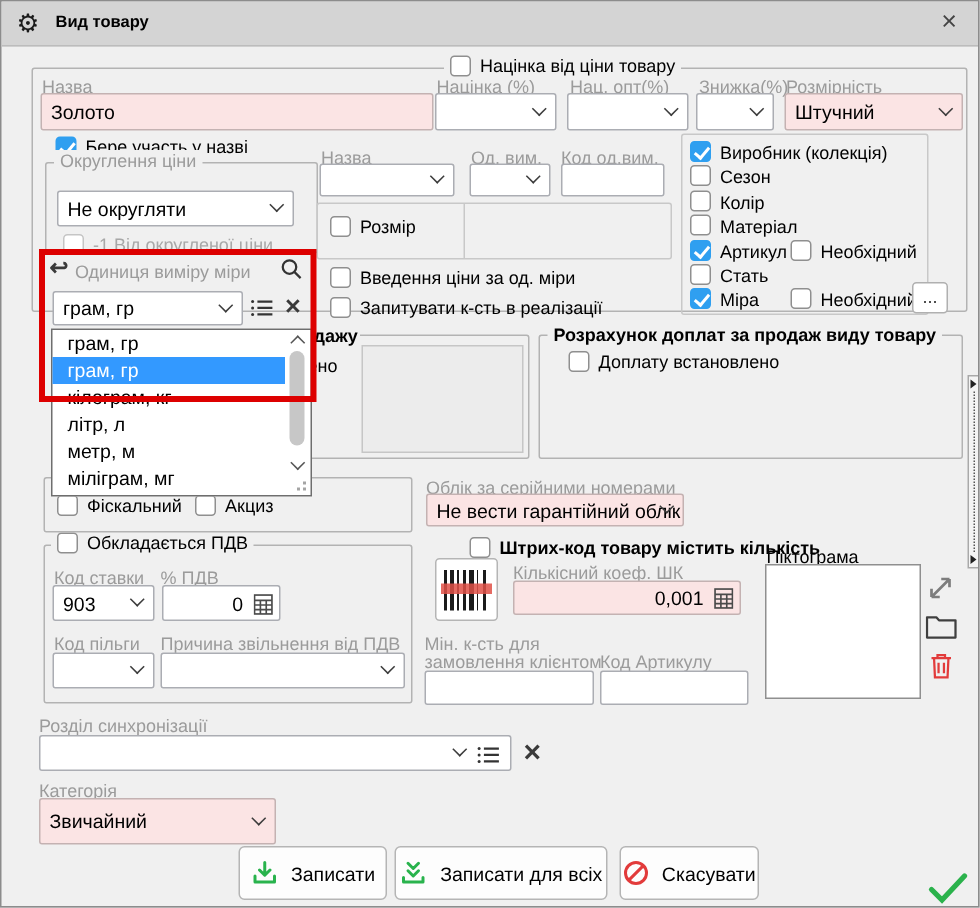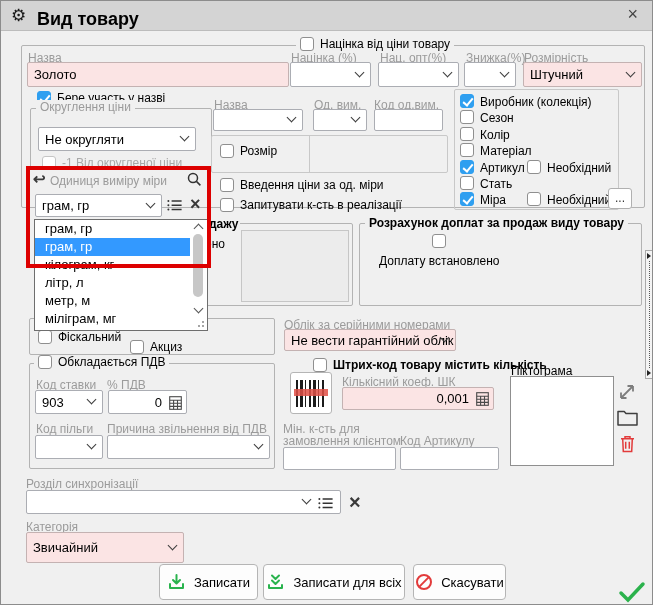--- a/index.html
+++ b/index.html
@@ -4,21 +4,21 @@
 <style>
   :root{
     --accent:#2f9ff0; --sel:#3399ff; --red:#dd0000; --pink:#fbe4e4;
     --green:#2bb24c; --danger:#e23b3b; --bg:#f0f0f0; --bd:#b3b3b3;
   }
   *{margin:0;padding:0;box-sizing:border-box;font-family:"Liberation Sans",sans-serif;}
   body{background:#888;display:flex;justify-content:center;align-items:flex-start;}
   .win{position:relative;width:653px;height:605px;background:var(--bg);border:1px solid #8c8c8c;overflow:hidden;}
   .titlebar{position:absolute;left:0;top:0;width:100%;height:30px;background:#d4d4d4;border-bottom:1px solid #bcbcbc;}
   .titlebar .gear{position:absolute;left:10px;top:4px;font-size:17px;color:#1a1a1a;}
-  .titlebar .ttl{position:absolute;left:36px;top:8px;font-size:18px;font-weight:bold;color:#000;}
+  .titlebar .ttl{position:absolute;left:36px;top:8px;font-size:11px;font-weight:bold;color:#000;}
   .titlebar .close{position:absolute;right:14px;top:3px;font-size:18px;color:#444;cursor:pointer;}
   .lbl{position:absolute;font-size:12px;color:#9b9b9b;white-space:nowrap;}
   .lbl.blk{color:#000;}
   .lbl.b{font-weight:bold;color:#000;}
   .fs{position:absolute;border:1px solid var(--bd);border-radius:2px;}
   .legend{position:absolute;top:-9px;background:var(--bg);padding:0 4px;font-size:12px;display:flex;align-items:center;gap:6px;white-space:nowrap;}
   .combo,.field{position:absolute;background:#fff;border:1px solid #abadb3;border-radius:2px;font-size:13px;color:#000;display:flex;align-items:center;padding:0 20px 0 6px;white-space:nowrap;}
   .field{padding:0 6px;}
   .pink{background:var(--pink);border-color:#c4b2b2;}
   .chev{position:absolute;right:7px;top:50%;width:7px;height:7px;margin-top:-6px;border-right:1.7px solid #3c3c3c;border-bottom:1.7px solid #3c3c3c;transform:rotate(45deg);}
@@ -136,21 +136,21 @@
   <div class="fs" style="left:62px;top:222px;width:290px;height:83px;z-index:1;"></div>
   <div class="panel" style="left:240px;top:229px;width:108px;height:72px;z-index:2;"></div>
   <span class="lbl b" style="left:206px;top:216px;background:#f0f0f0;padding:0 2px;z-index:3;">дажу</span>
   <span class="lbl blk" style="left:204px;top:236px;z-index:3;">ено</span>
 
   <div class="fs" style="left:28px;top:317px;width:246px;height:37px;z-index:1;"></div>
   <div class="cb" style="left:37px;top:329px;z-index:2;">
     <span class="cbx"></span>
       <span>Фіскальний</span>
   </div>
-  <div class="cb" style="left:129px;top:339px;z-index:2;text-align:right;">
+  <div class="cb" style="left:129px;top:329px;z-index:2;text-align:right;">
     <span class="cbx"></span>
       <span>Акциз</span>
   </div>
 
   <div class="popup">
     <div class="sbar">
       <span class="sarr up"></span>
       <span class="sthumb"></span>
       <span class="sarr dn"></span>
     </div>
@@ -227,21 +227,21 @@
         <span class="cbx on"></span>
         <span class="al">Міра</span>
         <span class="cbx req-cbx"></span>
         <span class="rl">Необхідний</span>
         <span class="more-btn">...</span>
       </div>
     </div>
 
   <div class="fs" style="left:358px;top:222px;width:283px;height:83px;">
     <div class="legend" style="left:5px;top:-8px;font-weight:bold;">Розрахунок доплат за продаж виду товару</div>
-    <div class="cb" style="left:19px;top:10px;flex-direction:column;">
+    <div class="cb" style="left:19px;top:10px;">
       <span class="cbx"></span>
         <span>Доплату встановлено</span>
     </div>
   </div>
 
   <div class="splitter">
     <span class="tri" style="top:2px;"></span>
     <span class="tri" style="bottom:2px;"></span>
   </div>
 

